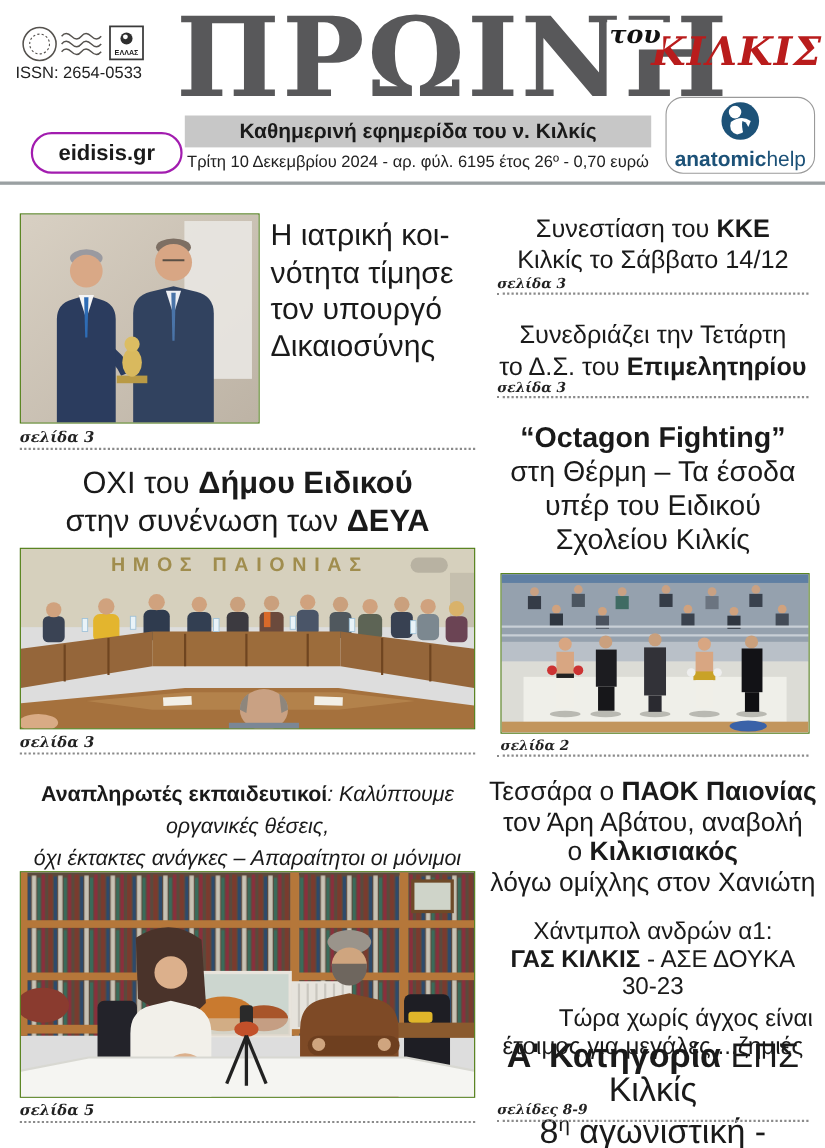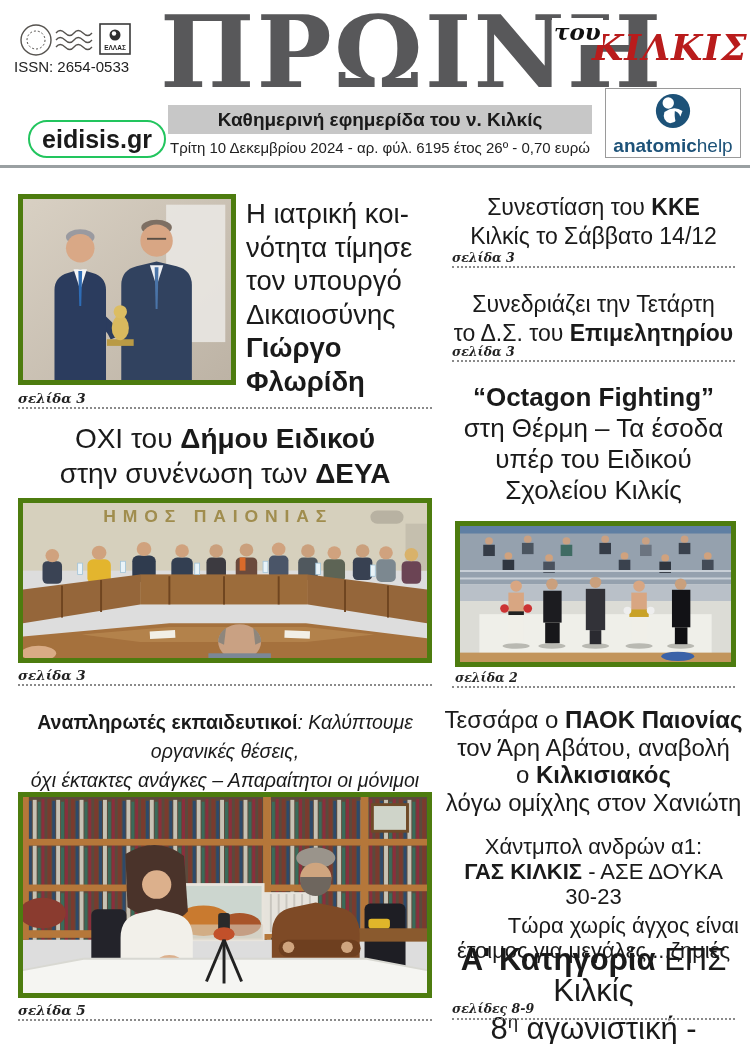--- a/index.html
+++ b/index.html
@@ -4,35 +4,35 @@
 <style>
   html,body{margin:0;padding:0;background:#ffffff;}
   body{width:750px;height:1044px;position:relative;overflow:hidden;
        font-family:"Liberation Sans",sans-serif;color:#1a1a1a;}
   .abs{position:absolute;}
   .ctr{text-align:center;}
   .multiline{white-space:pre-line;}
   .dotted{border-top:2px dotted #8a8a8a;height:0;}
   .pagelabel{font-family:"DejaVu Serif",serif;font-style:italic;font-weight:bold;
              font-size:13.5px;color:#222;}
-  .photo{border:5px solid #4d7c0f;box-sizing:border-box;background:#ddd;}
+  .photo{border:1px solid #4d7c0f;box-sizing:border-box;background:#ddd;}
   .photo svg{display:block;width:100%;height:100%;}
 
   
   .masthead-main{font-family:"DejaVu Serif",serif;font-weight:bold;color:#58585a;
                  font-size:100px;line-height:.92;letter-spacing:2px;}
   .masthead-tou{font-family:"DejaVu Serif",serif;font-style:italic;font-weight:bold;
                 font-size:23px;background:#fff;padding:0 2px;color:#111;}
   .masthead-kilkis{font-family:"DejaVu Serif",serif;font-style:italic;font-weight:bold;
                    font-size:36px;letter-spacing:1px;color:#b91c1c;}
   .subtitle-bar{background:#c7c7c7;width:424px;height:29px;line-height:29px;
                 font-weight:bold;font-size:19px;text-align:center;}
   .dateline{width:424px;text-align:center;font-size:15px;color:#222;}
-  .site-pill{border:2px solid #22c55e;border-radius:19px;width:134px;height:34px;
-             line-height:34px;text-align:center;font-weight:bold;font-size:25px;}
+  .site-pill{border:2px solid #a21caf;border-radius:19px;width:134px;height:34px;
+             line-height:34px;text-align:center;font-weight:bold;font-size:20px;}
   .sponsor-box{width:134px;height:68px;border:1px solid #9a9a9a;background:#fff;
                display:flex;flex-direction:column;align-items:center;justify-content:center;}
   .sponsor-text{font-size:19px;color:#1d5278;line-height:1;margin-top:2px;}
   .issn{font-size:15px;color:#222;}
   .header-rule{background:#9aa0a2;height:3px;width:750px;}
 
   
   .hl-minister{font-size:27.5px;line-height:33.5px;}
   .hl-a2{font-size:28px;line-height:35px;}
   .hl-teachers1{font-size:19.5px;line-height:29px;}
@@ -67,21 +67,21 @@
 
   <div class="abs masthead-main" style="left:160px;top:6px;">ΠΡΩΙΝΗ</div>
   <div class="abs masthead-tou" style="left:552px;top:18px;z-index:2;">του</div>
   <div class="abs masthead-kilkis" style="left:592px;top:26px;">ΚΙΛΚΙΣ</div>
 
   <div class="abs subtitle-bar" style="left:168px;top:105px;">Καθημερινή εφημερίδα του ν. Κιλκίς</div>
   <div class="abs dateline" style="left:168px;top:139px;">Τρίτη 10 Δεκεμβρίου 2024 - αρ. φύλ. 6195 έτος 26º - 0,70 ευρώ</div>
 
   <div class="abs site-pill" style="left:28px;top:120px;">eidisis.gr</div>
 
-  <div class="abs sponsor-box" style="left:605px;top:88px;">
+  <div class="abs sponsor-box" style="left:605px;top:88px;border-radius:16px;">
     <span>
       <svg viewBox="0 0 40 40" width="38" height="38">
         <circle cx="20" cy="20" r="18" fill="#1d5278"></circle>
         <circle cx="15" cy="11.5" r="6" fill="#ffffff"></circle>
         <path d="M11 21 q10 -7 19 -1 q-3 11 -13 13 q-9 -3 -6 -12 z" fill="#ffffff"></path>
         <path d="M22 20 q6 2 6 9 l-5 3 q-2 -7 -1 -12 z" fill="#1d5278"></path>
       </svg>
     </span>
     <span class="sponsor-text"><b>anatomic</b><span>help</span></span>
   </div>
@@ -114,22 +114,20 @@
       <rect x="88" y="148" width="28" height="7" fill="#b99a45"></rect>
       <ellipse cx="102" cy="136" rx="9" ry="13" fill="#d9b95e"></ellipse>
       <circle cx="102" cy="119" r="7" fill="#dcbd62"></circle>
     </svg>
   </div>
   <div class="abs hl-minister" style="left:246px;top:197px;width:186px;">
     <div class="multiline">Η ιατρική κοι-
 νότητα τίμησε
 τον υπουργό
 Δικαιοσύνης</div>
-    <div class="multiline" style="font-weight:bold;">Γιώργο
-Φλωρίδη</div>
   </div>
   <div class="abs pagelabel" style="left:18px;top:390px;">σελίδα 3</div>
   <div class="abs dotted" style="left:18px;top:407px;width:414px;"></div>
 
   <div class="abs hl-a2 ctr" style="left:18px;top:421px;width:414px;">
     <div><span>ΟΧΙ του </span><b>Δήμου Ειδικού</b></div>
     <div><span>στην συνένωση των </span><b>ΔΕΥΑ</b></div>
   </div>
   <div class="abs photo" style="left:18px;top:498px;width:414px;height:165px;">
     <svg viewBox="0 0 414 165" preserveAspectRatio="none">

